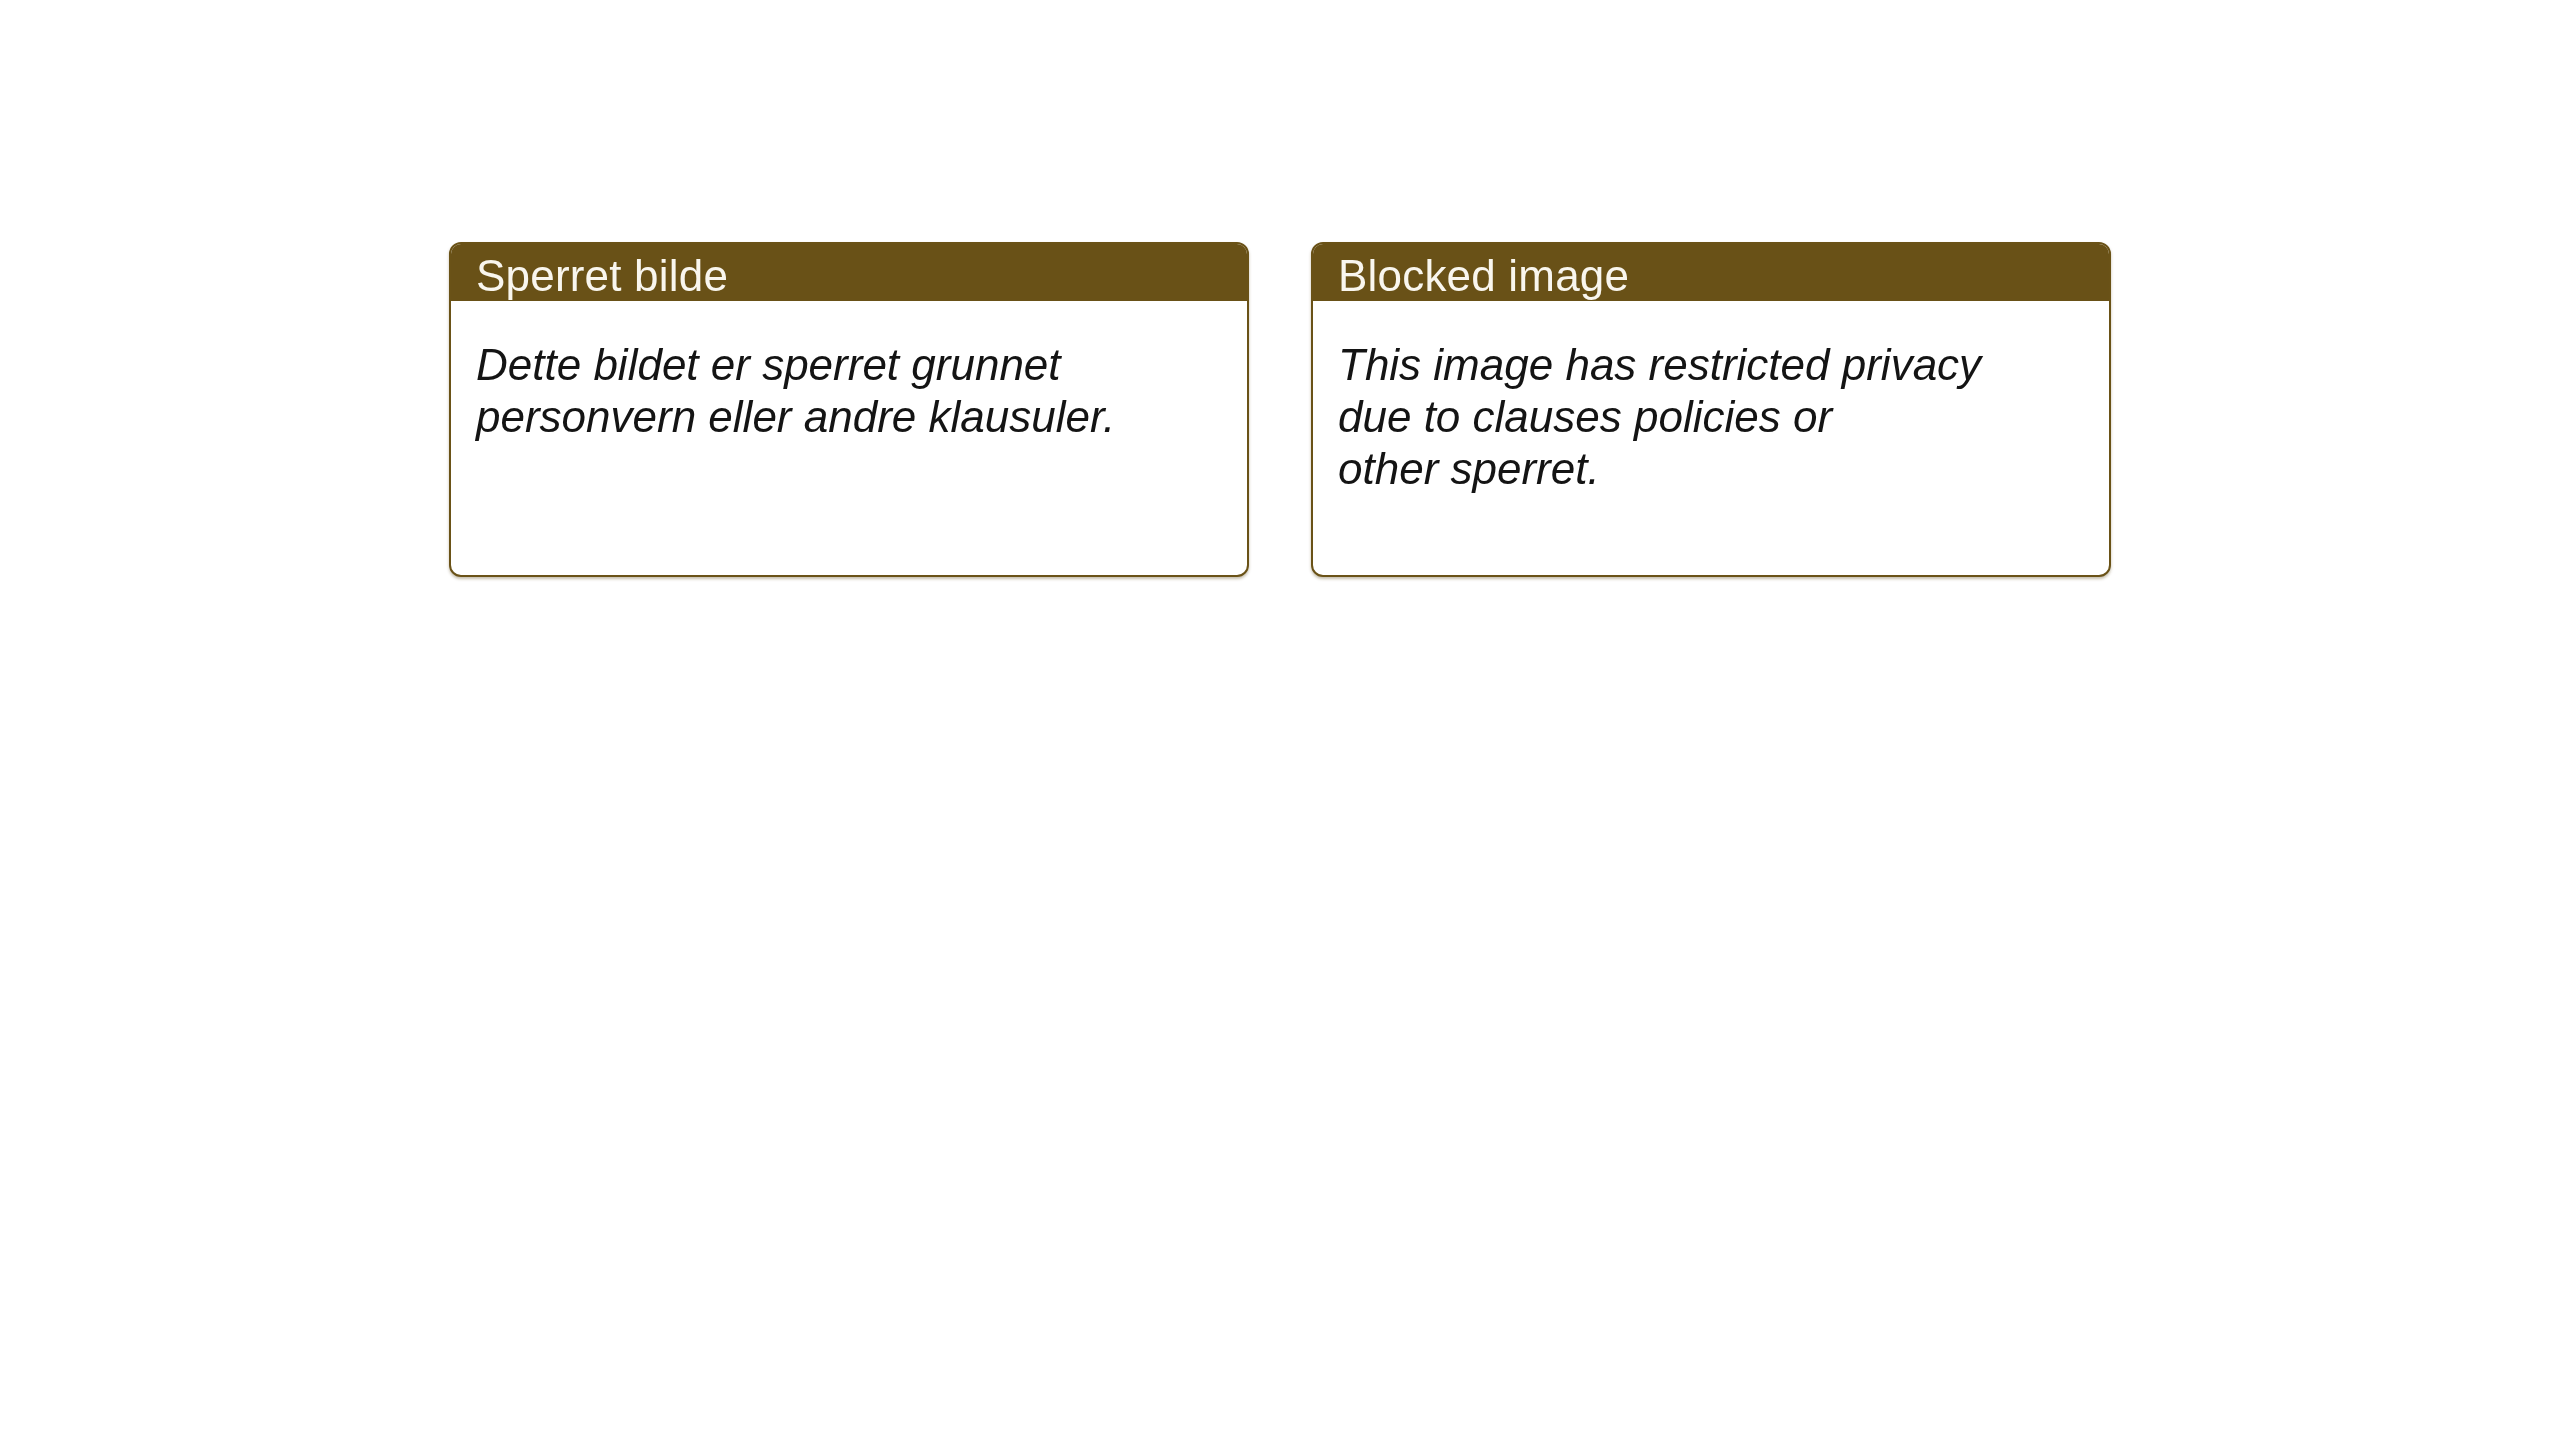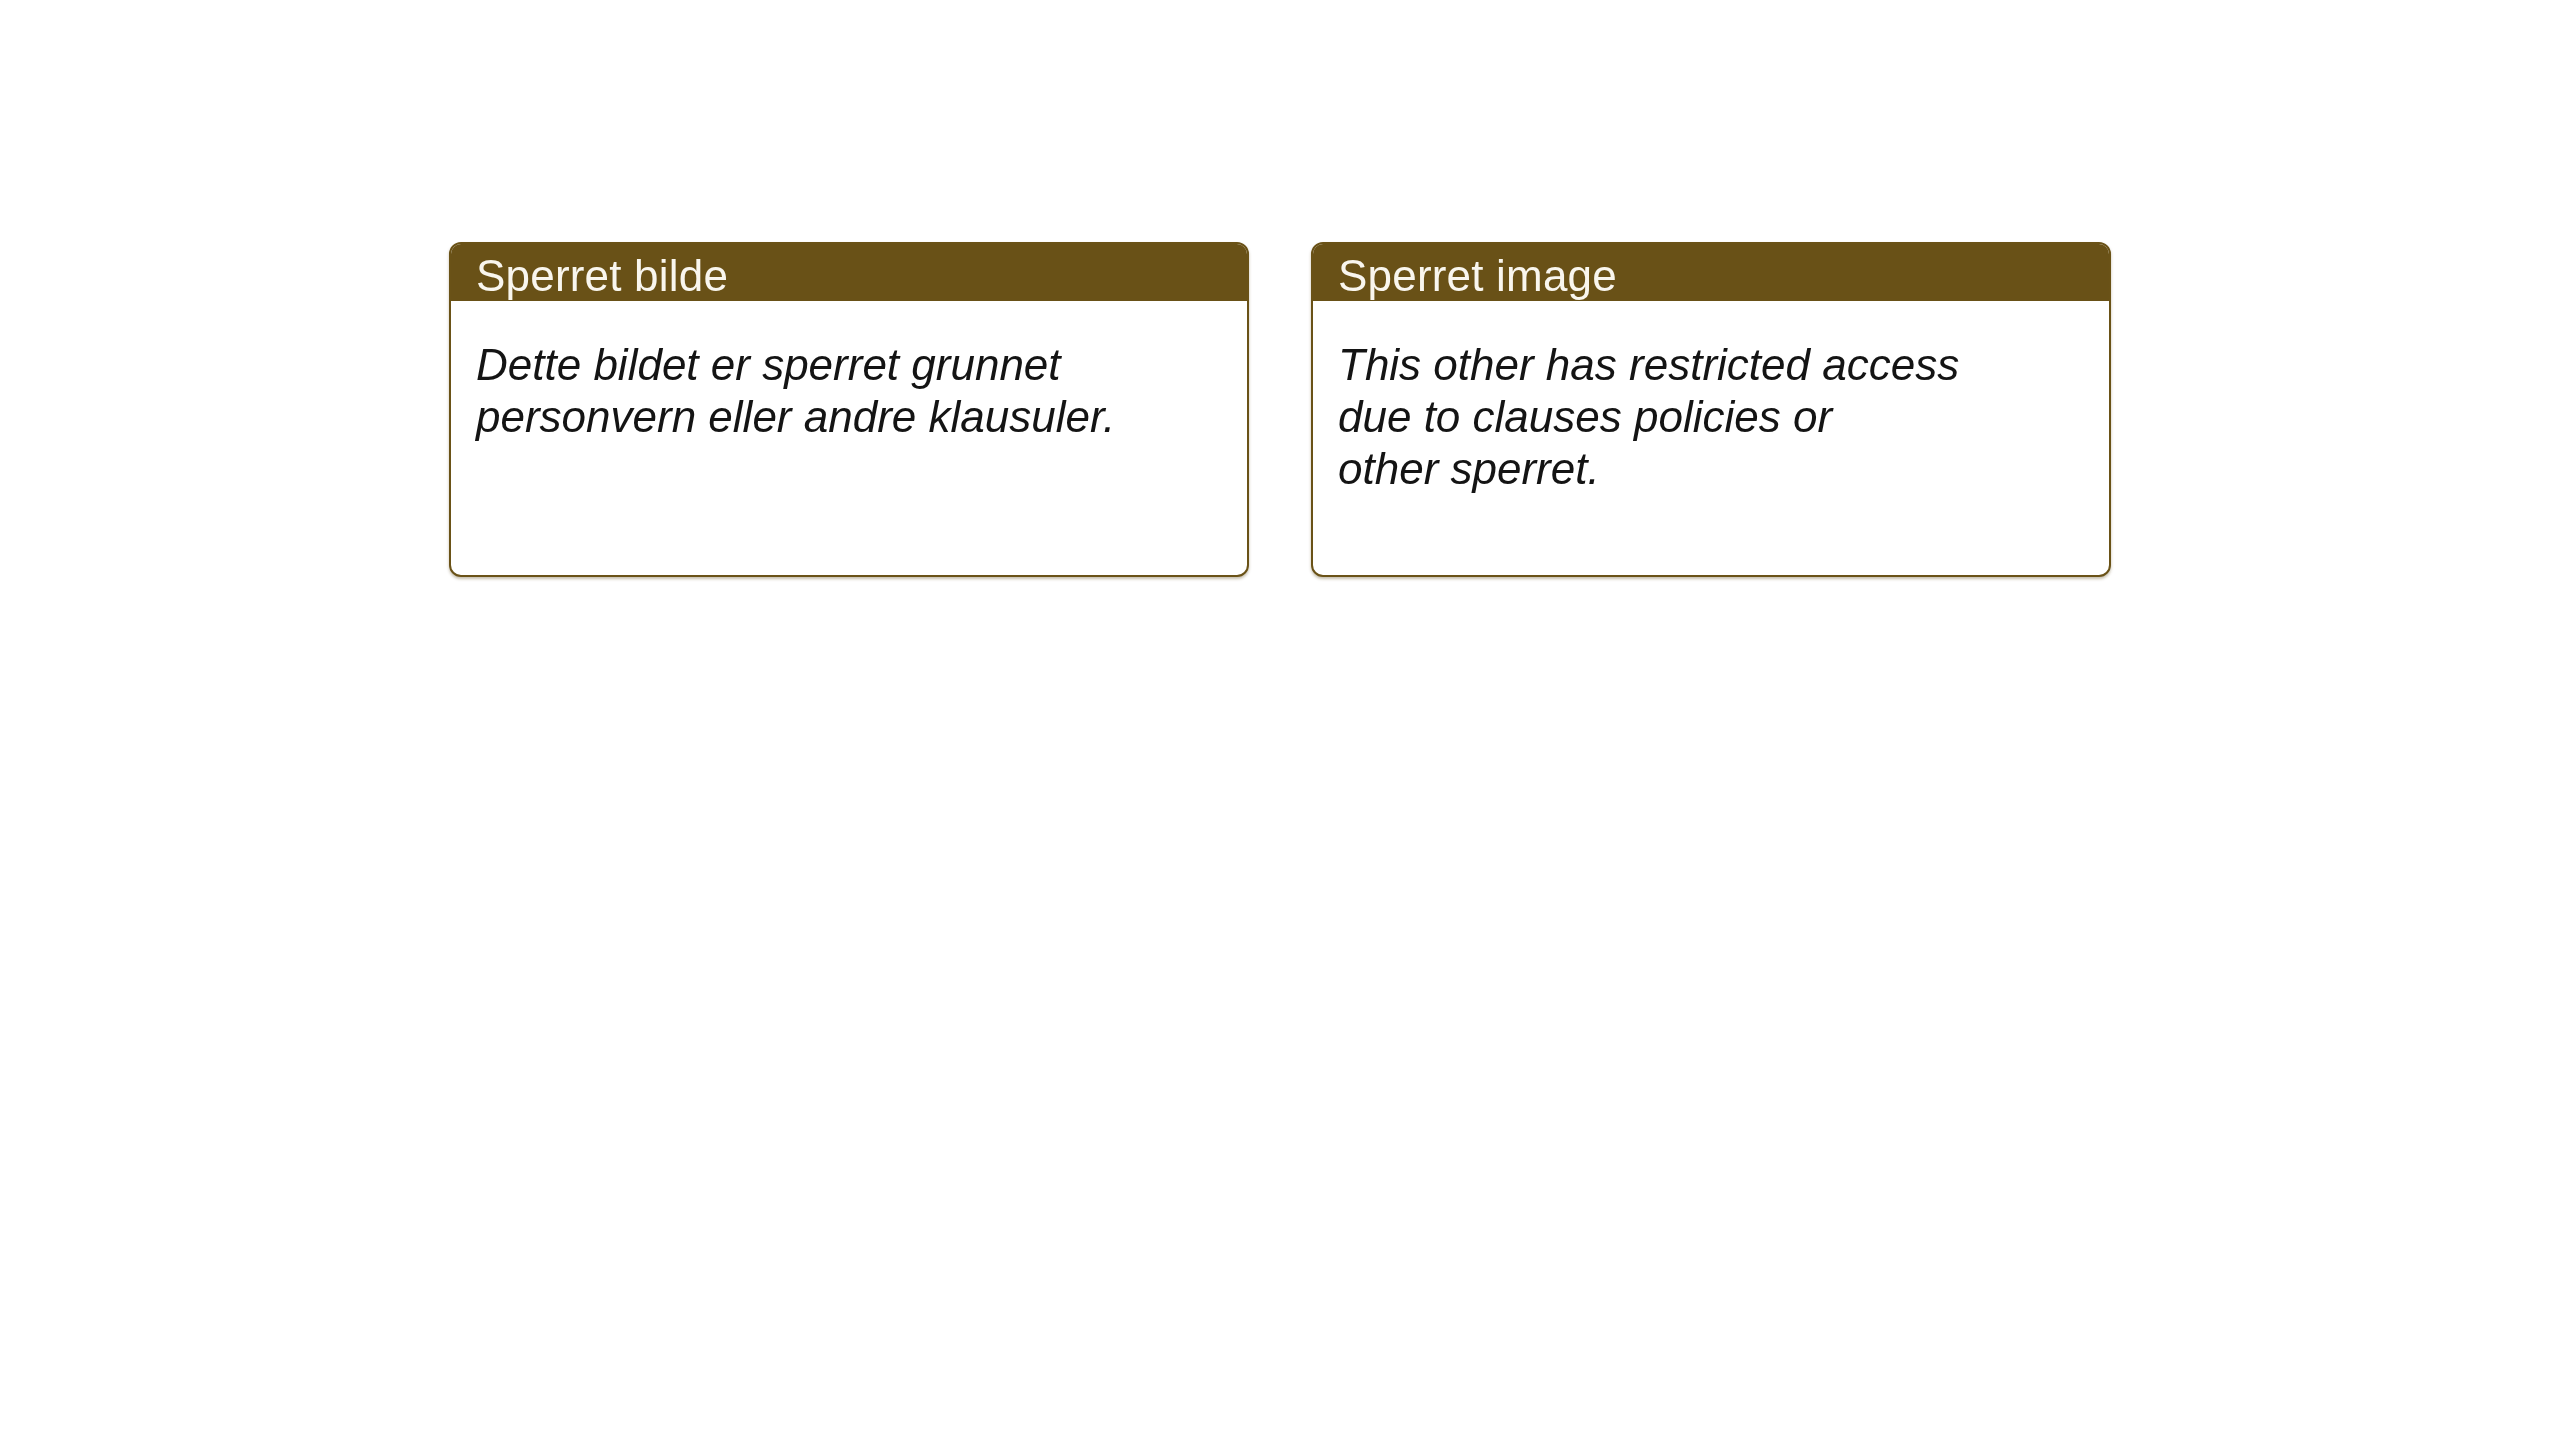--- a/index.html
+++ b/index.html
@@ -64,22 +64,22 @@
       <span>Sperret bilde</span>
     </div>
     <div class="card-body">
       <div class="body-line">Dette bildet er sperret grunnet</div>
       <div class="body-line">personvern eller andre klausuler.</div>
     </div>
   </div>
 
   <div class="card">
     <div class="card-header">
-      <span>Sperret image</span>
+      <span>Blocked image</span>
     </div>
     <div class="card-body">
-      <div class="body-line">This other has restricted access</div>
+      <div class="body-line">This image has restricted privacy</div>
       <div class="body-line">due to clauses policies or</div>
       <div class="body-line">other sperret.</div>
     </div>
   </div>
 
 </div>
 
 </body></html>

